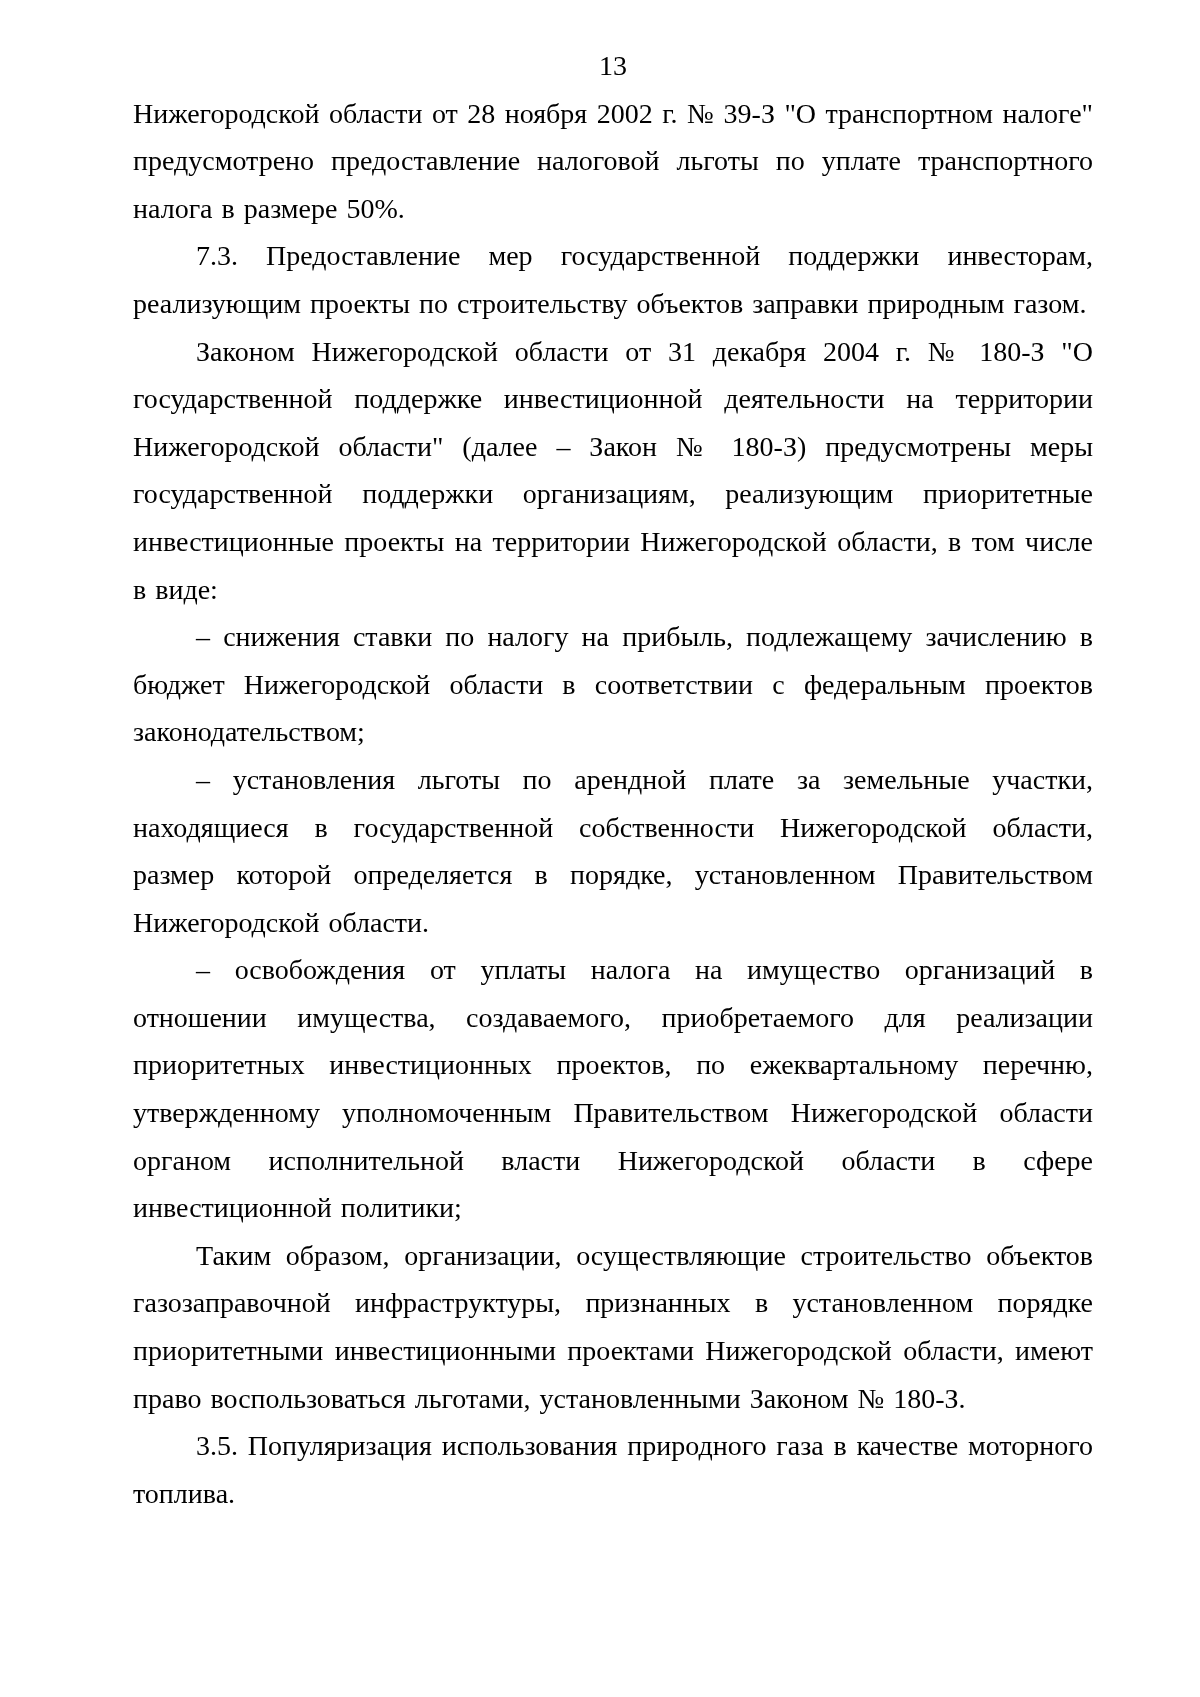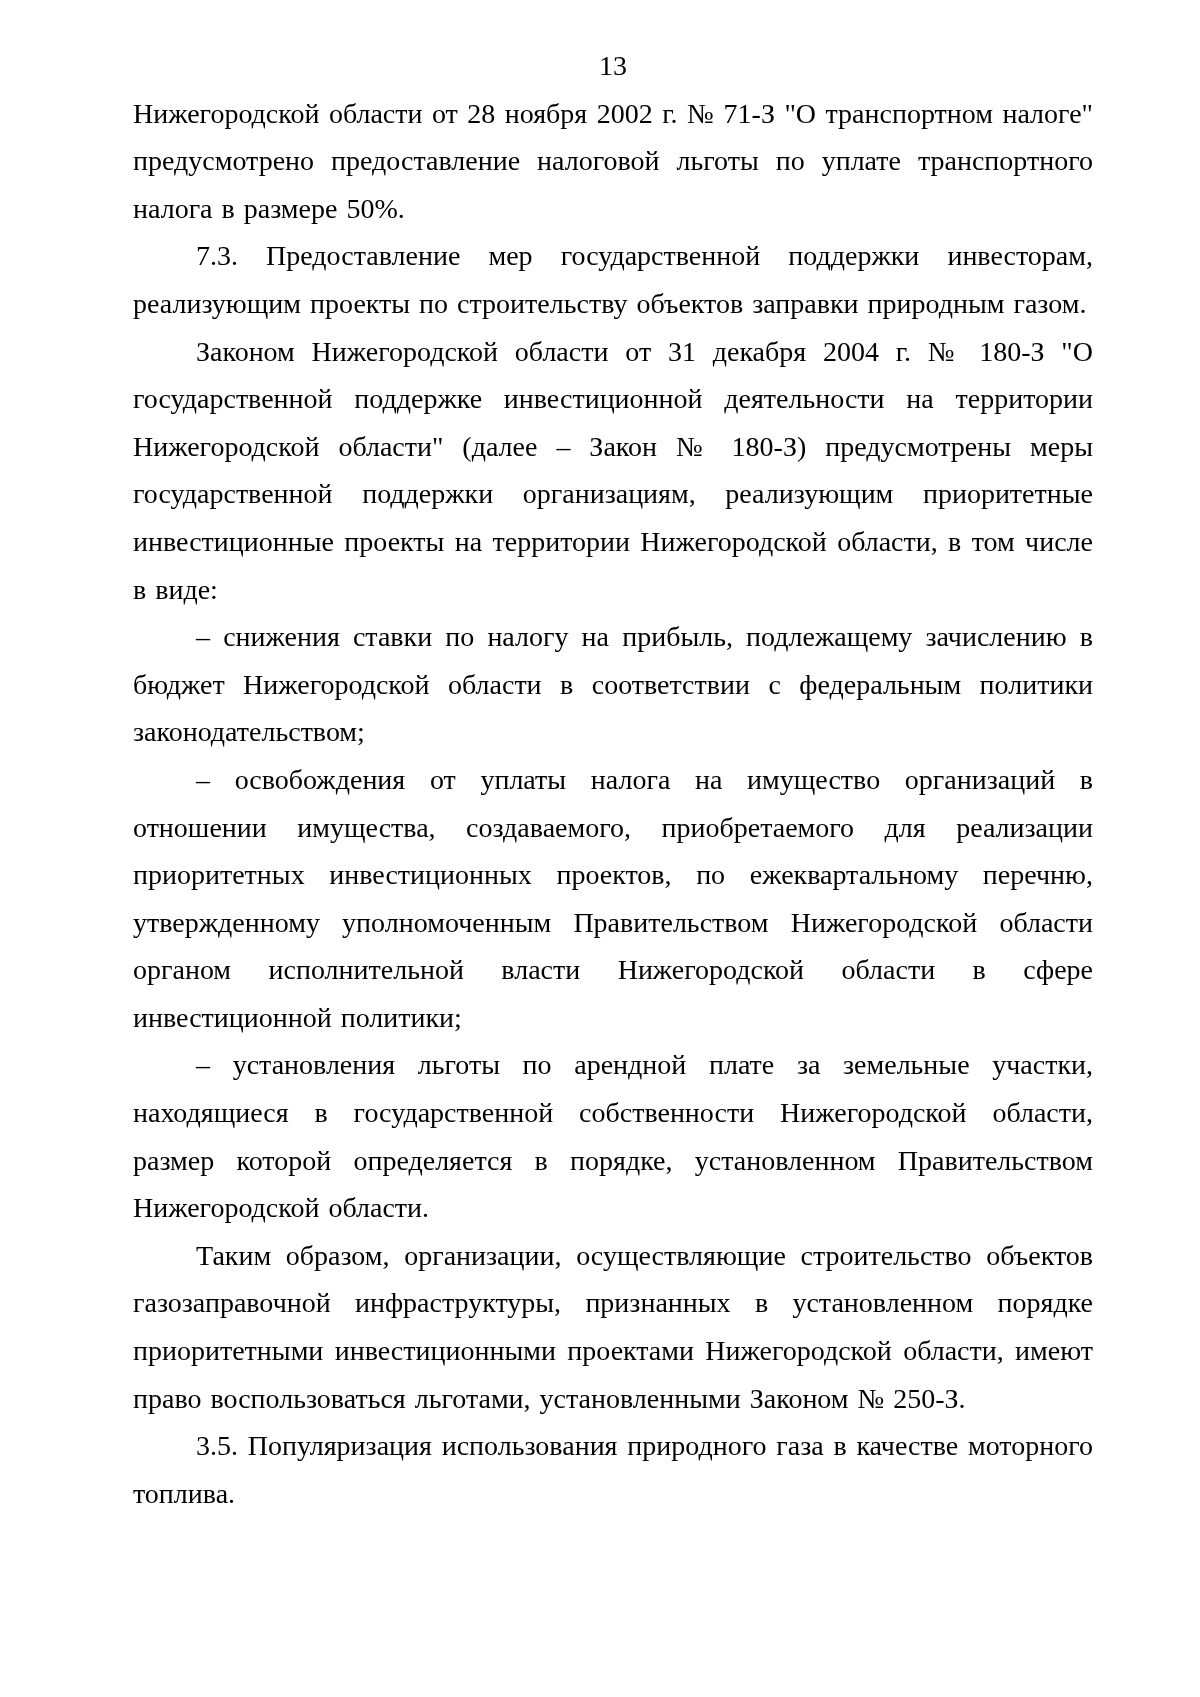--- a/index.html
+++ b/index.html
@@ -37,22 +37,22 @@
   .para.indent {
     text-indent: 63px;
   }
 </style>
 </head>
 <body>
 
 <div class="page">
   <div class="page-number">13</div>
   <div class="doc-body">
-      <p class="para">Нижегородской области от 28 ноября 2002 г. № 71-З "О транспортном налоге" предусмотрено предоставление налоговой льготы по уплате транспортного налога в размере 50%.</p>
+      <p class="para">Нижегородской области от 28 ноября 2002 г. № 39-З "О транспортном налоге" предусмотрено предоставление налоговой льготы по уплате транспортного налога в размере 50%.</p>
       <p class="para indent">7.3. Предоставление мер государственной поддержки инвесторам, реализующим проекты по строительству объектов заправки природным газом.</p>
       <p class="para indent">Законом Нижегородской области от 31 декабря 2004 г. № 180-З "О государственной поддержке инвестиционной деятельности на территории Нижегородской области" (далее – Закон № 180-З) предусмотрены меры государственной поддержки организациям, реализующим приоритетные инвестиционные проекты на территории Нижегородской области, в том числе в виде:</p>
-      <p class="para indent">– снижения ставки по налогу на прибыль, подлежащему зачислению в бюджет Нижегородской области в соответствии с федеральным политики законодательством;</p>
+      <p class="para indent">– снижения ставки по налогу на прибыль, подлежащему зачислению в бюджет Нижегородской области в соответствии с федеральным проектов законодательством;</p>
+      <p class="para indent">– установления льготы по арендной плате за земельные участки, находящиеся в государственной собственности Нижегородской области, размер которой определяется в порядке, установленном Правительством Нижегородской области.</p>
       <p class="para indent">– освобождения от уплаты налога на имущество организаций в отношении имущества, создаваемого, приобретаемого для реализации приоритетных инвестиционных проектов, по ежеквартальному перечню, утвержденному уполномоченным Правительством Нижегородской области органом исполнительной власти Нижегородской области в сфере инвестиционной политики;</p>
-      <p class="para indent">– установления льготы по арендной плате за земельные участки, находящиеся в государственной собственности Нижегородской области, размер которой определяется в порядке, установленном Правительством Нижегородской области.</p>
-      <p class="para indent">Таким образом, организации, осуществляющие строительство объектов газозаправочной инфраструктуры, признанных в установленном порядке приоритетными инвестиционными проектами Нижегородской области, имеют право воспользоваться льготами, установленными Законом № 250-З.</p>
+      <p class="para indent">Таким образом, организации, осуществляющие строительство объектов газозаправочной инфраструктуры, признанных в установленном порядке приоритетными инвестиционными проектами Нижегородской области, имеют право воспользоваться льготами, установленными Законом № 180-З.</p>
       <p class="para indent">3.5. Популяризация использования природного газа в качестве моторного топлива.</p>
     </div>
 </div>
 
 </body></html>

